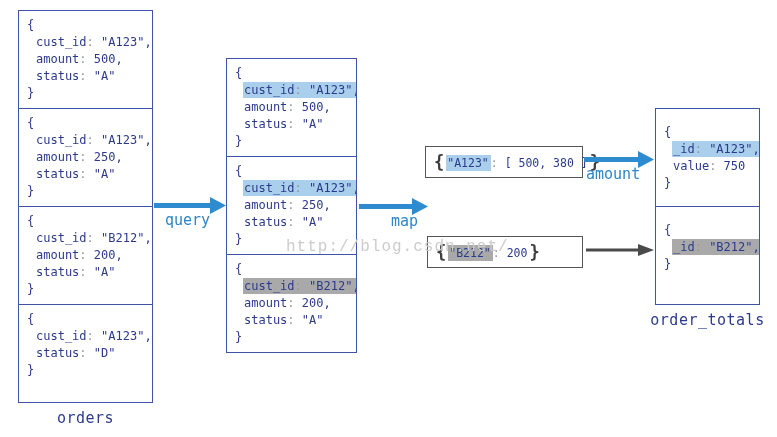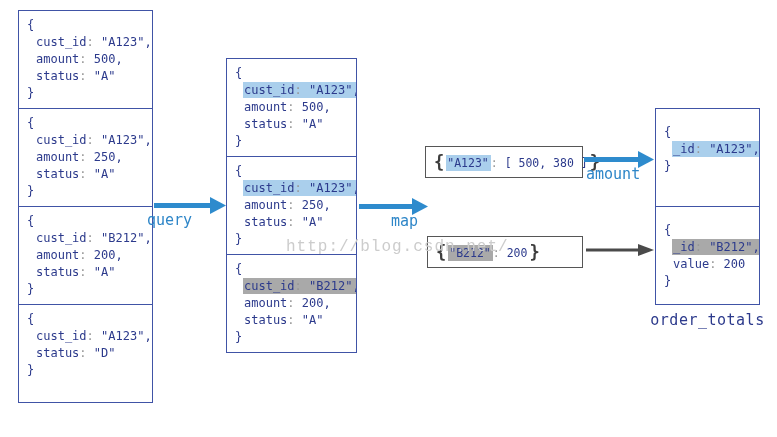--- a/index.html
+++ b/index.html
@@ -104,26 +104,27 @@
       <div class="line field"><span class="seg"><span>status</span><span class="colon">: </span><span>"A"</span></span></div>
       <div class="line">}</div>
     </div>
     <div class="cell doc5">
       <div class="line">{</div>
       <div class="line field"><span class="seg"><span>cust_id</span><span class="colon">: </span><span>"A123",</span></span></div>
       <div class="line field"><span class="seg"><span>status</span><span class="colon">: </span><span>"D"</span></span></div>
       <div class="line">}</div>
     </div>
   </div>
+  <div class="coll-label" style="left:18px; top:409px; width:135px;">orders</div>
 
   <svg class="arrow-svg" style="left:154px; top:197px;" width="72" height="17">
     <rect x="0" y="6" width="58" height="5" fill="#2e8bcd"></rect>
     <polygon points="56,0 72,8.5 56,17" fill="#2e8bcd"></polygon>
   </svg>
-  <div class="arrow-label" style="left:147px; top:211px;">query</div>
+  <div class="arrow-label" style="left:165px; top:211px;">query</div>
 
   <div class="col" style="left:226px; top:58px; width:131px;">
     <div class="cell doc5">
       <div class="line">{</div>
       <div class="line field"><span class="seg hl-b"><span>cust_id</span><span class="colon">: </span><span>"A123",</span></span></div>
       <div class="line field"><span class="seg"><span>amount</span><span class="colon">: </span><span>500,</span></span></div>
       <div class="line field"><span class="seg"><span>status</span><span class="colon">: </span><span>"A"</span></span></div>
       <div class="line">}</div>
     </div>
     <div class="cell doc5">
@@ -159,26 +160,26 @@
 
   <svg class="arrow-svg" style="left:586px; top:242px;" width="68" height="16">
     <rect x="0" y="6.5" width="54" height="3" fill="#4a4a4a"></rect>
     <polygon points="52,2 68,8 52,14" fill="#4a4a4a"></polygon>
   </svg>
 
   <div class="col" style="left:655px; top:108px; width:105px;">
     <div class="cell doc4">
       <div class="line">{</div>
       <div class="line field"><span class="seg hl-b"><span>_id</span><span class="colon">: </span><span>"A123",</span></span></div>
+      <div class="line field"><span class="seg"><span>value</span><span class="colon">: </span><span>750</span></span></div>
       <div class="line">}</div>
     </div>
     <div class="cell doc4">
       <div class="line">{</div>
       <div class="line field"><span class="seg hl-g"><span>_id</span><span class="colon">: </span><span>"B212",</span></span></div>
-      <div class="line field"><span class="seg"><span>value</span><span class="colon">: </span><span>200</span></span></div>
       <div class="line">}</div>
     </div>
   </div>
   <div class="coll-label" style="left:635px; top:311px; width:145px;">order_totals</div>
 
   <div class="watermark">http://blog.csdn.net/</div>
 
 </div>
 
 </body></html>

